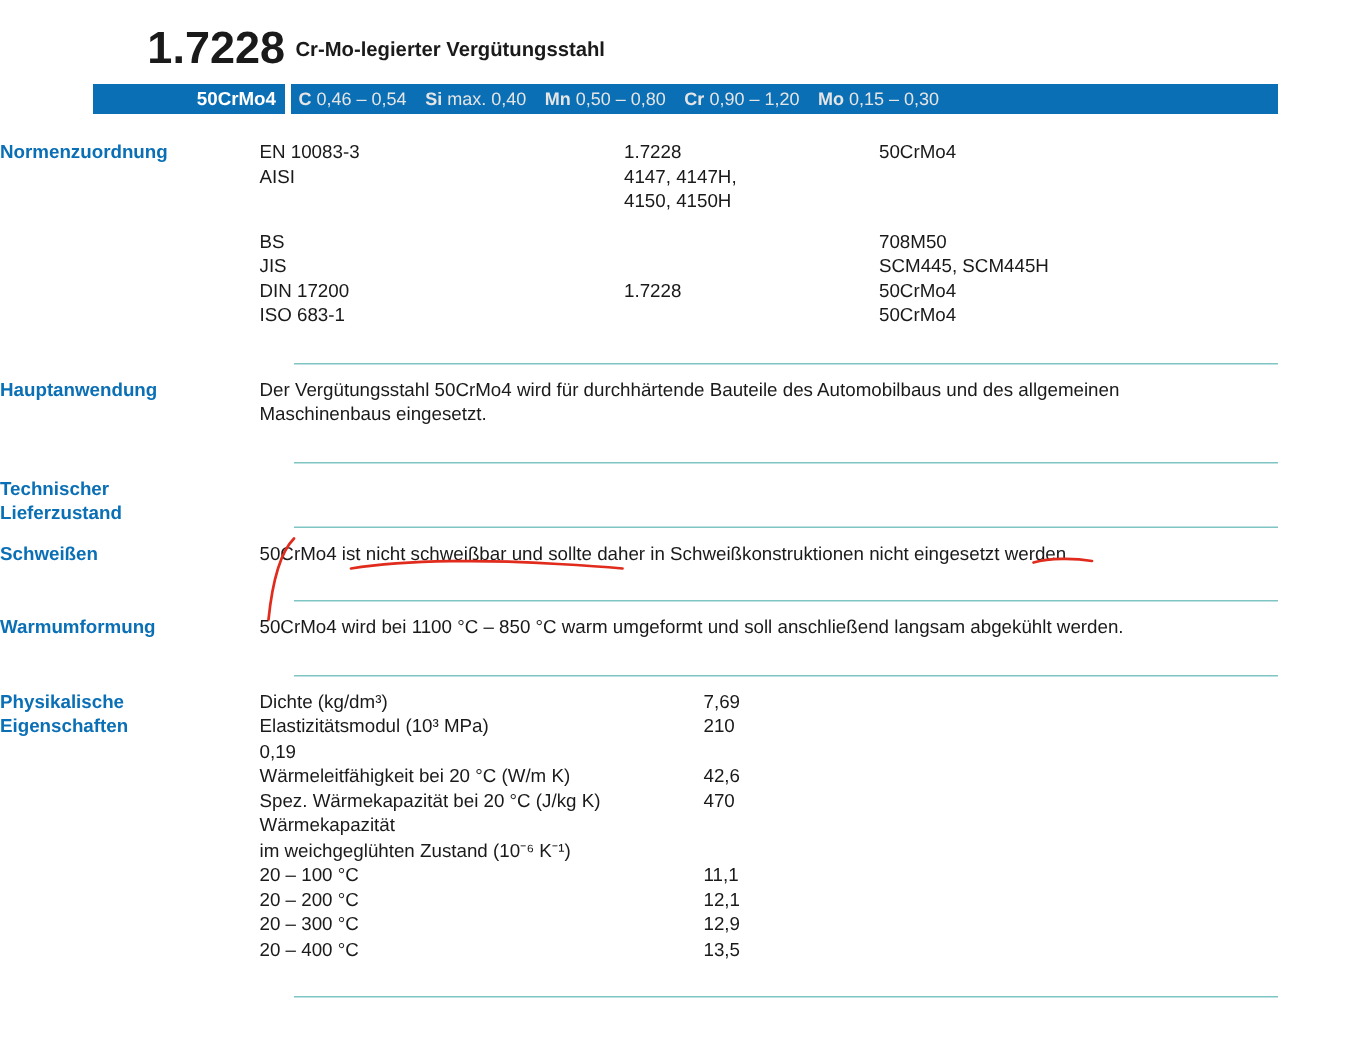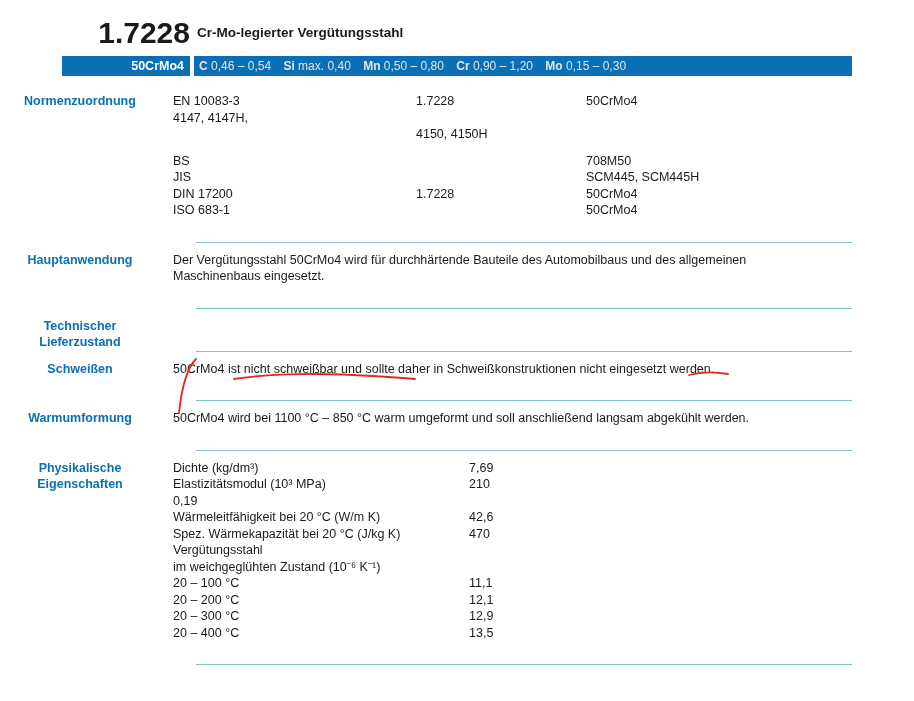--- a/index.html
+++ b/index.html
@@ -93,21 +93,21 @@
     width: 914px;
   }
   .row {
     position: relative;
     display: flex;
     padding: 0;
   }
   .row .label {
     width: 173px;
     min-width: 173px;
-    text-align: center;
+    text-align: left;
     padding-right: 13px;
     box-sizing: border-box;
     font-size: 12.5px;
     font-weight: bold;
     color: #0a6fb5;
     padding-top: 9px;
     line-height: 16.5px;
   }
   .row .body {
     flex: 1;
@@ -177,20 +177,21 @@
 
     <div class="row">
       <div class="label">Normenzuordnung</div>
       <div class="body">
         <div class="cols line">
           <div class="c1">EN 10083-3</div>
           <div class="c2">1.7228</div>
           <div class="c3">50CrMo4</div>
         </div>
         <div class="cols line">
+          <div class="c1">AISI</div>
           <div class="c2">4147, 4147H,</div>
           <div class="c3"></div>
         </div>
         <div class="cols line">
           <div class="c1"></div>
           <div class="c2">4150, 4150H</div>
           <div class="c3"></div>
         </div>
         <div class="gap"></div>
         <div class="cols line">
@@ -273,21 +274,21 @@
         </div>
         <div class="prow line">
           <div class="pname">Wärmeleitfähigkeit bei 20 °C (W/m K)</div>
           <div class="pval">42,6</div>
         </div>
         <div class="prow line">
           <div class="pname">Spez. Wärmekapazität bei 20 °C (J/kg K)</div>
           <div class="pval">470</div>
         </div>
         <div class="prow line">
-          <div class="pname">Vergütungsstahl</div>
+          <div class="pname">Wärmekapazität</div>
           <div class="pval"></div>
         </div>
         <div class="prow line">
           <div class="pname">im weichgeglühten Zustand (10⁻⁶ K⁻¹)</div>
           <div class="pval"></div>
         </div>
         <div class="prow line">
           <div class="pname">20 – 100 °C</div>
           <div class="pval">11,1</div>
         </div>

